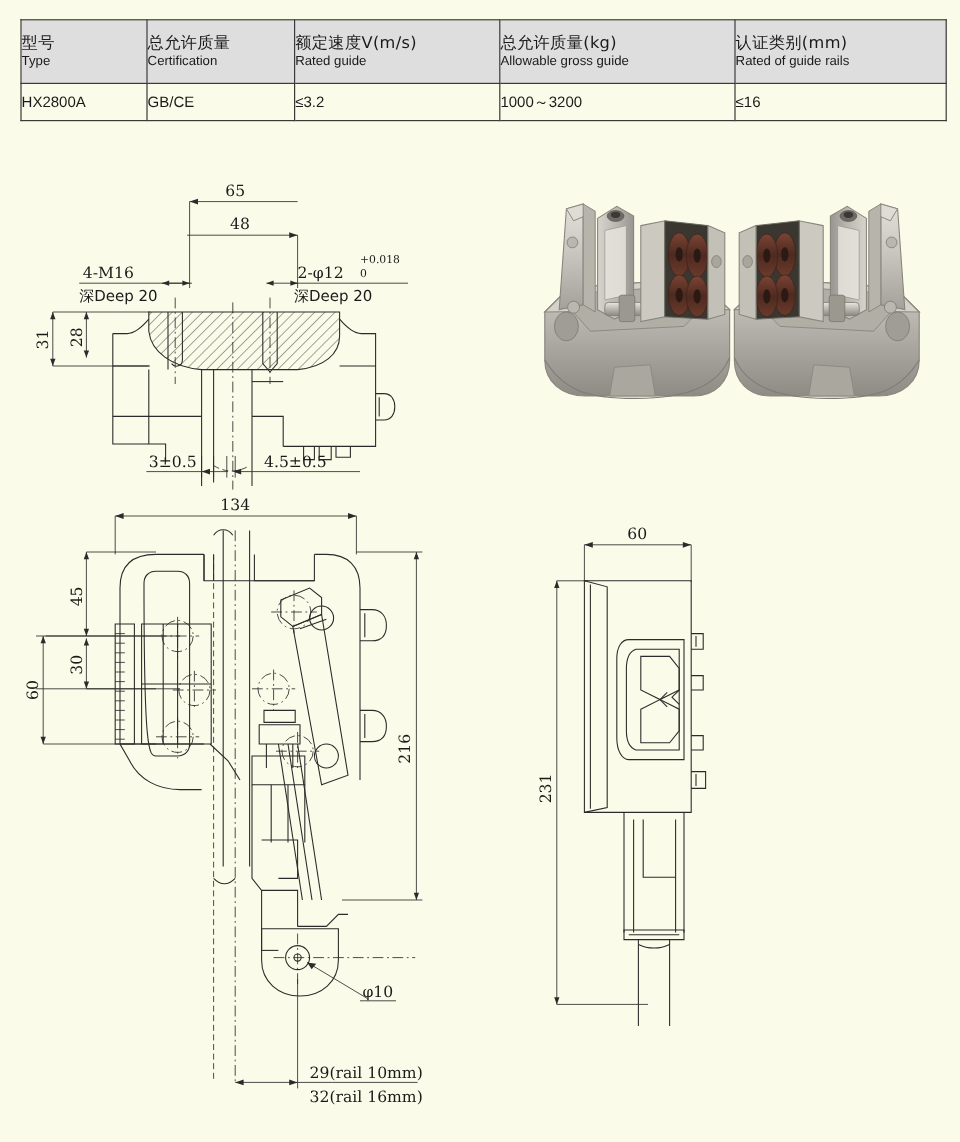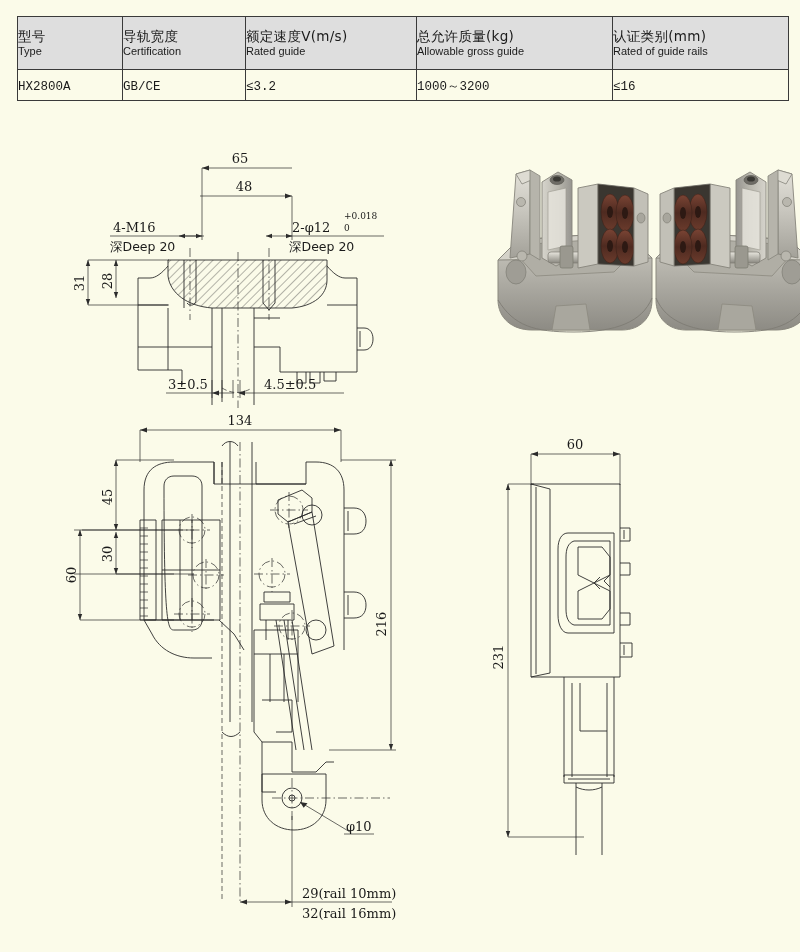--- a/index.html
+++ b/index.html
@@ -39,24 +39,24 @@
     line-height:16px;
     font-family:"DejaVu Sans", sans-serif;
     letter-spacing:.3px;
   }
   .hdr-en{
     display:block;
     font-size:11px;
     line-height:15px;
     font-family:"Liberation Sans", sans-serif;
   }
-  .cell-val{font-size:12.5px;font-family:Liberation Mono, monospace;}
+  .cell-val{font-size:12.5px;font-family:Liberation Sans, sans-serif;}
 
   
-  .dwg{position:absolute;margin-left:44px;}
+  .dwg{position:absolute;}
   .dwg svg{display:block;overflow:visible;}
 
   #dwg-top{left:0px;top:140px;width:400px;height:270px;}
   #dwg-photo{left:430px;top:140px;width:360px;height:250px;}
   #dwg-front{left:0px;top:402px;width:400px;height:527px;}
   #dwg-side{left:420px;top:425px;width:380px;height:440px;}
 
   
   .ln{fill:none;stroke:#2b2b2b;stroke-width:.9;}
   .ctr{fill:none;stroke:#2b2b2b;stroke-width:.7;
@@ -87,21 +87,21 @@
 <div class="page">
 
   <table class="spec-table">
     <thead>
       <tr>
         <td style="width:104px">
           <span class="hdr-cn">型号</span>
           <span class="hdr-en">Type</span>
         </td>
         <td style="width:122px">
-          <span class="hdr-cn">导轨宽度</span>
+          <span class="hdr-cn">总允许质量</span>
           <span class="hdr-en">Certification</span>
         </td>
         <td style="width:170px">
           <span class="hdr-cn">额定速度V(m/s)</span>
           <span class="hdr-en">Rated guide</span>
         </td>
         <td style="width:195px">
           <span class="hdr-cn">总允许质量(kg)</span>
           <span class="hdr-en">Allowable gross guide</span>
         </td>

